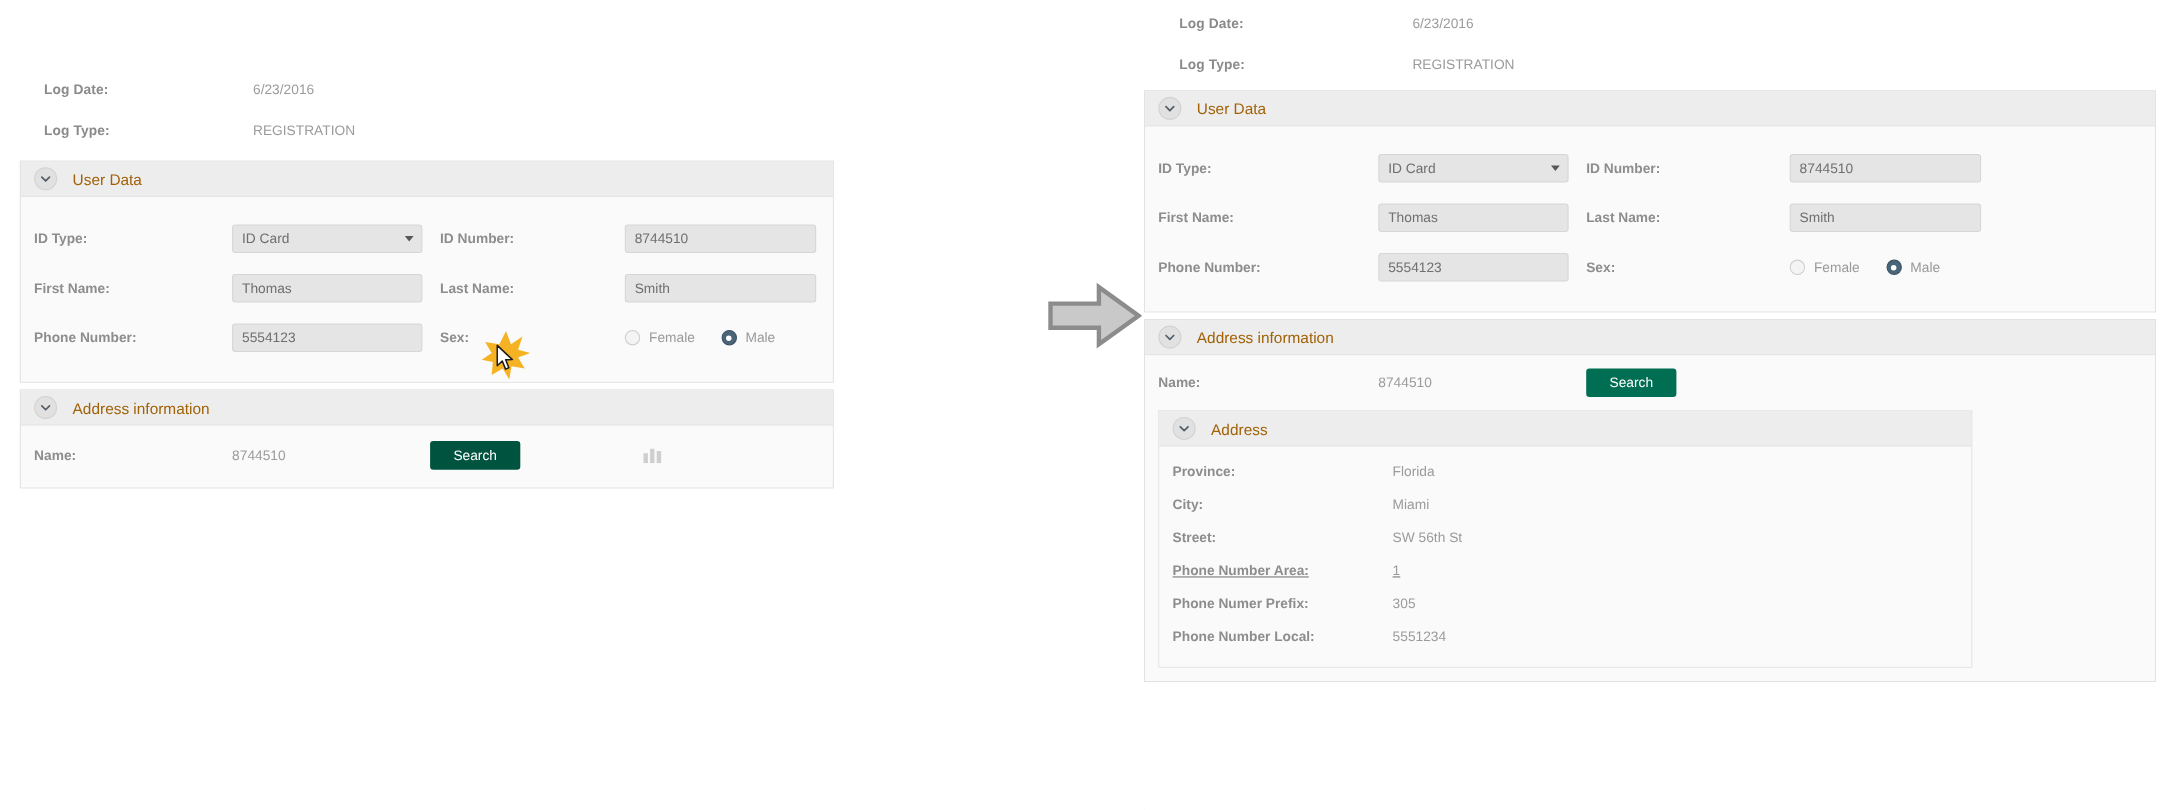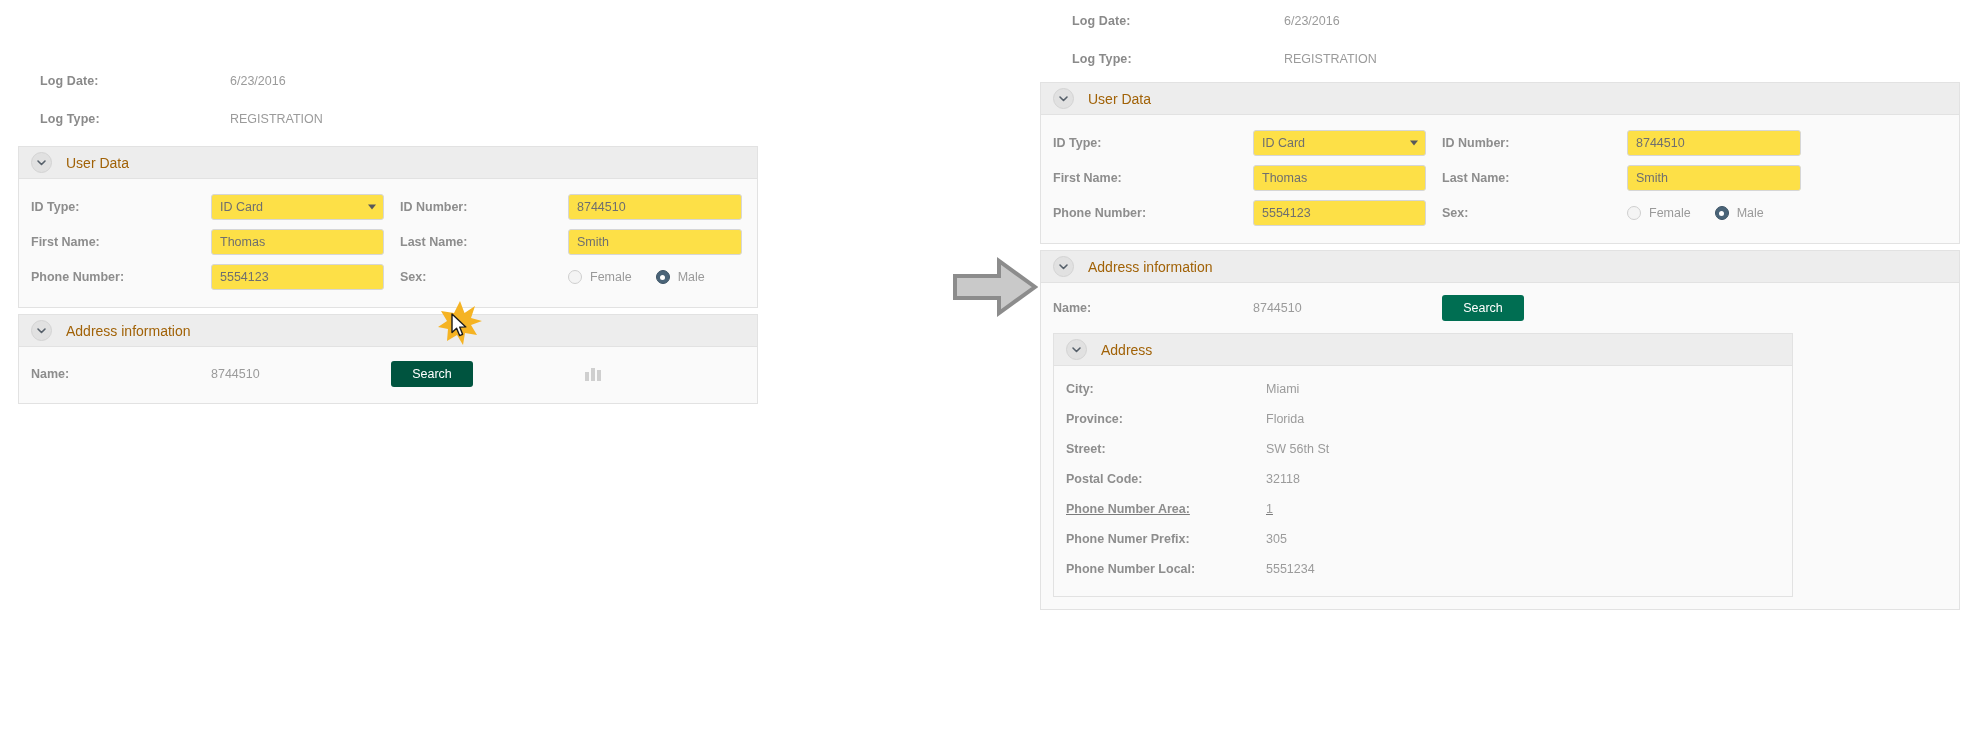--- a/index.html
+++ b/index.html
@@ -90,38 +90,38 @@
   .section-body {
     background: #fafafa;
     padding: 8px 0 10px 0;
   }
 
   
   .form-row {
     display: flex;
     align-items: center;
     height: 30px;
-    margin: 5px 0;
+    margin: 15px 0;
   }
   .fld-label {
     font-weight: bold;
     color: #8d8d8d;
     font-size: 12.5px;
   }
   .fld-value {
     color: #9b9b9b;
     font-size: 12.5px;
   }
 
   input.txt, .fakeinput {
     box-sizing: border-box;
     height: 26px;
     border: 1px solid #d6d6d6;
     border-radius: 3px;
-    background: #fde047;
+    background: #e5e5e5;
     color: #6f6f6f;
     font-family: "Liberation Sans", sans-serif;
     font-size: 12.5px;
     padding: 0 8px;
     outline: none;
     line-height: 24px;
   }
   .select-wrap {
     position: relative;
     display: inline-block;
@@ -398,35 +398,31 @@
               <span class="chev">
                 <svg width="11" height="11" viewBox="0 0 11 11" aria-hidden="true">
                   <path d="M2 4 L5.5 7.5 L9 4" fill="none" stroke="#56606a" stroke-width="1.6" stroke-linecap="round" stroke-linejoin="round"></path>
                 </svg>
               </span>
               <span class="section-title">Address</span>
             </div>
             <div class="section-body" style="padding:12px 0 8px 0;">
 
               <div class="form-row" style="height:21px;margin:0 0 9px 0;">
+                <span class="fld-label" style="width:200px;padding-left:12px;">Province:</span>
+                <span class="fld-value">Florida</span>
+              </div>
+              <div class="form-row" style="height:21px;margin:0 0 9px 0;">
                 <span class="fld-label" style="width:200px;padding-left:12px;">City:</span>
                 <span class="fld-value">Miami</span>
-              </div>
-              <div class="form-row" style="height:21px;margin:0 0 9px 0;">
-                <span class="fld-label" style="width:200px;padding-left:12px;">Province:</span>
-                <span class="fld-value">Florida</span>
               </div>
               <div class="form-row" style="height:21px;margin:0 0 9px 0;">
                 <span class="fld-label" style="width:200px;padding-left:12px;">Street:</span>
                 <span class="fld-value">SW 56th St</span>
               </div>
-              <div class="form-row" style="height:21px;margin:0 0 9px 0;">
-                <span class="fld-label" style="width:200px;padding-left:12px;">Postal Code:</span>
-                <span class="fld-value">32118</span>
-              </div>
               <div class="form-row" style="height:21px;margin:0 0 9px 0;text-decoration:underline;">
                 <span class="fld-label" style="width:200px;padding-left:12px;">Phone Number Area:</span>
                 <span class="fld-value">1</span>
               </div>
               <div class="form-row" style="height:21px;margin:0 0 9px 0;">
                 <span class="fld-label" style="width:200px;padding-left:12px;">Phone Numer Prefix:</span>
                 <span class="fld-value">305</span>
               </div>
               <div class="form-row" style="height:21px;margin:0 0 9px 0;">
                 <span class="fld-label" style="width:200px;padding-left:12px;">Phone Number Local:</span>

